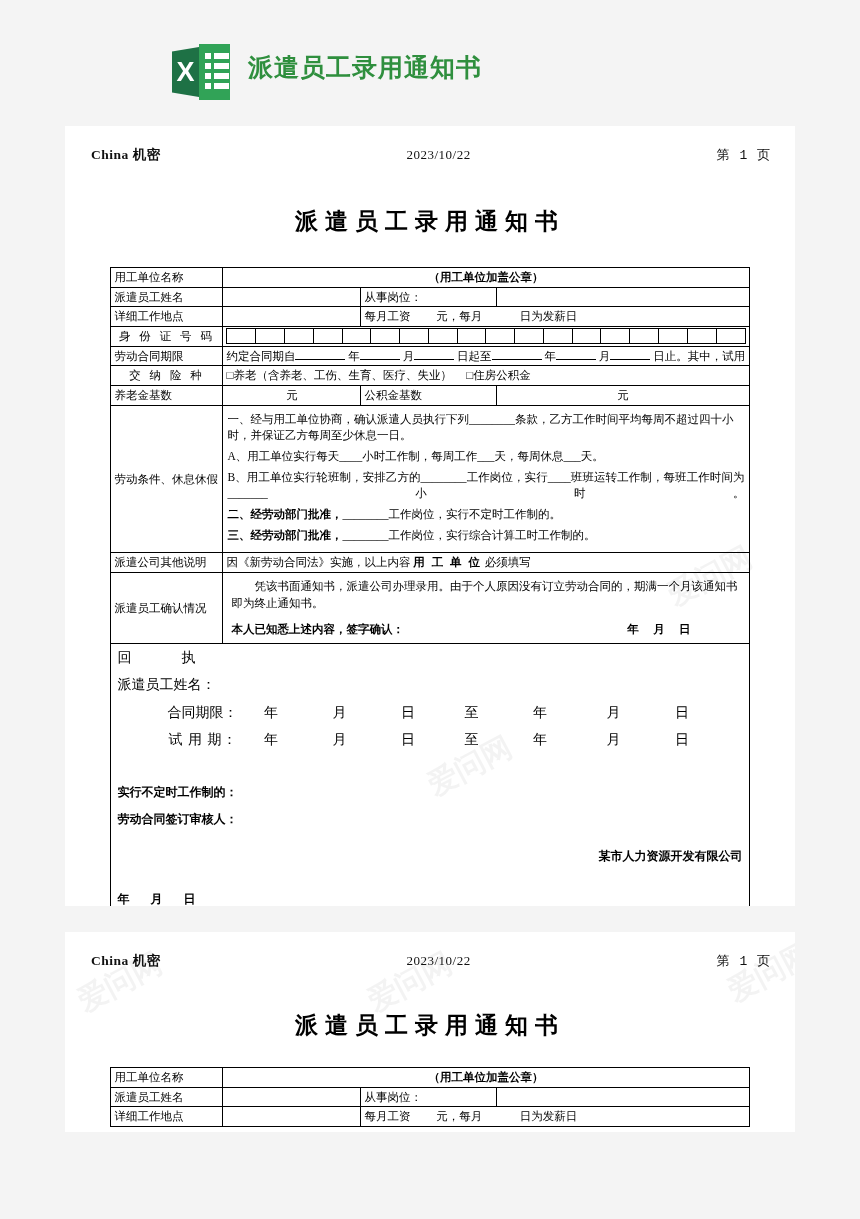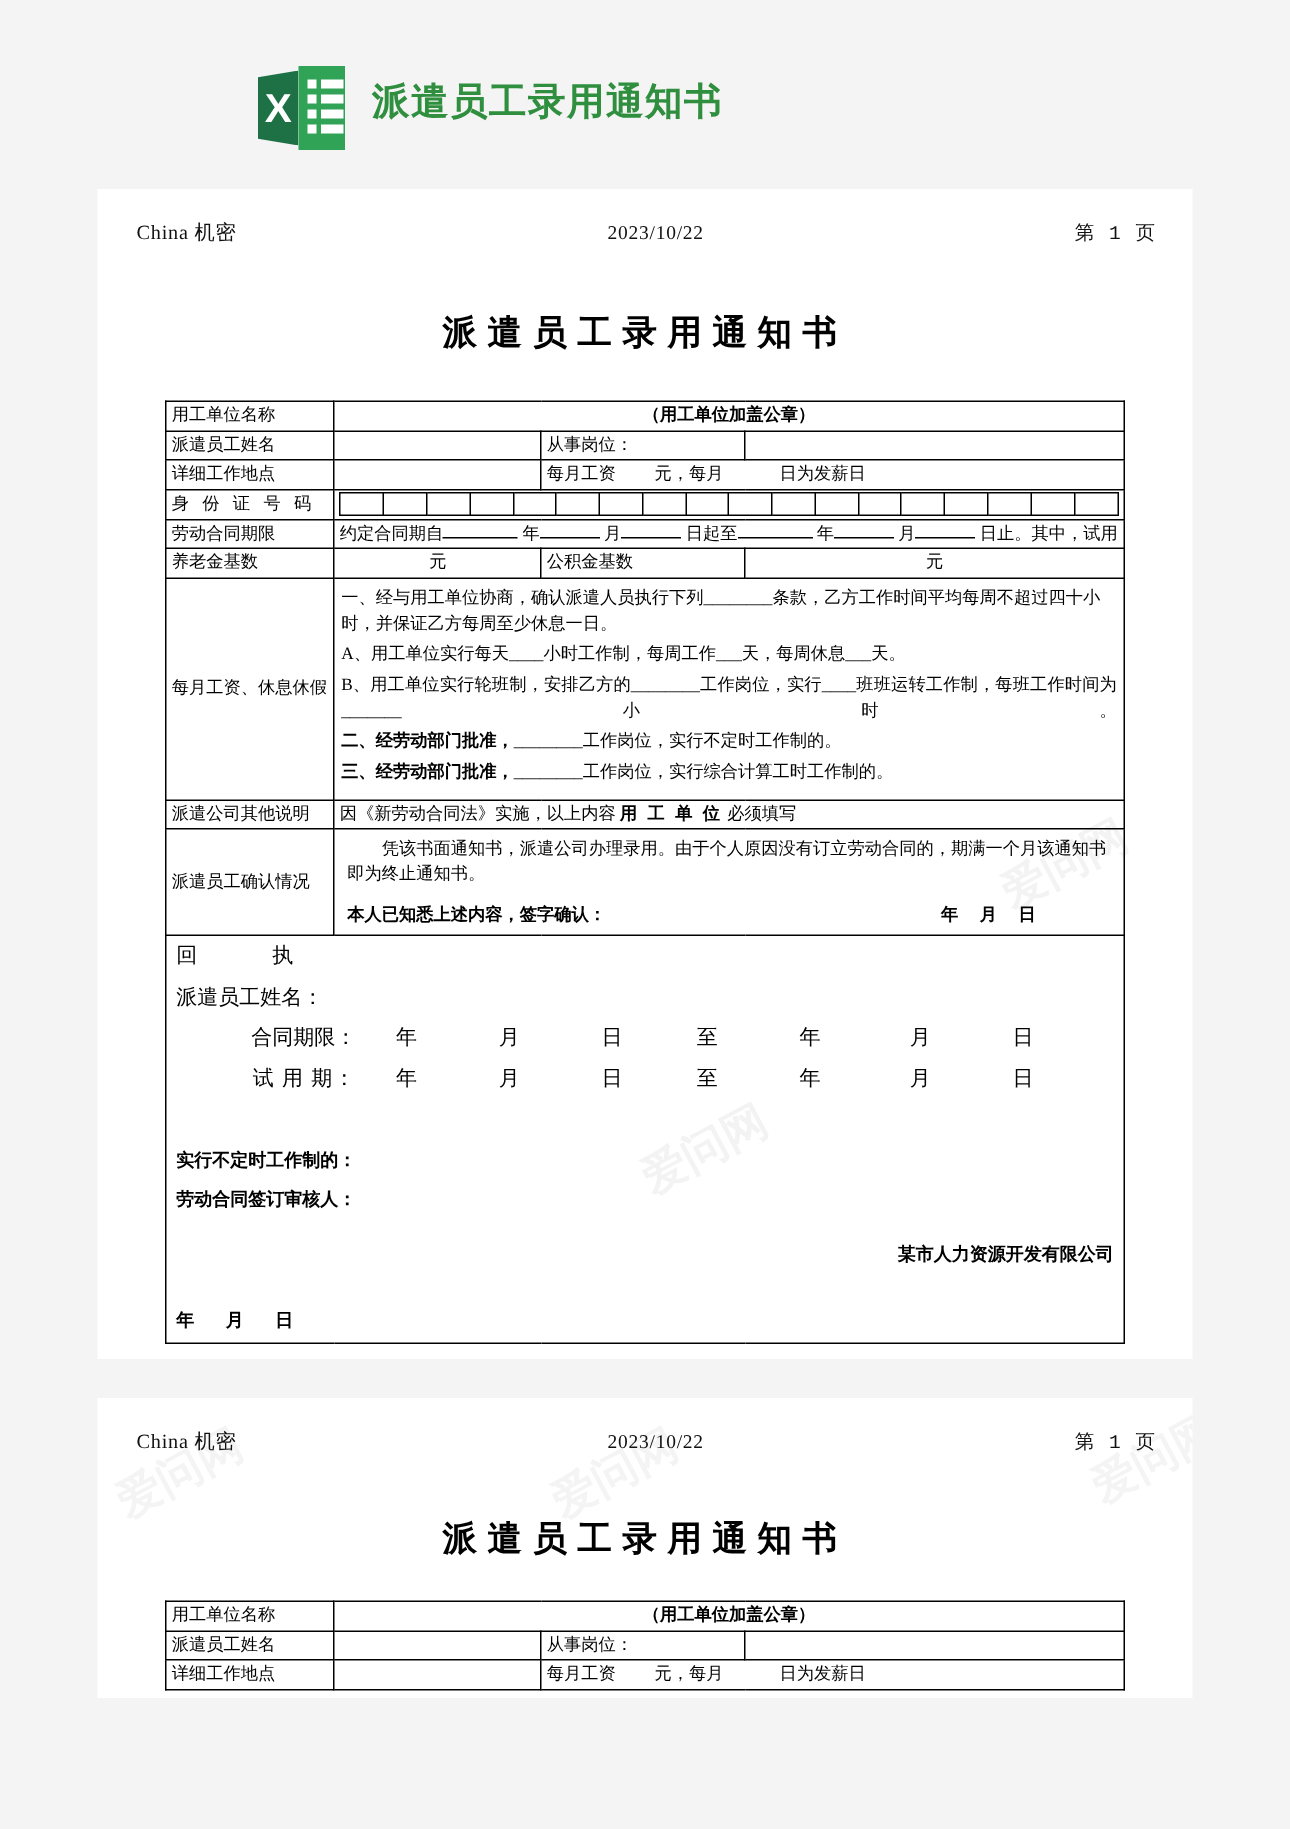--- a/index.html
+++ b/index.html
@@ -55,42 +55,42 @@
     background:#fff; position:relative; overflow:hidden;
   }
   .page-card.p1{ height:780px; }
   .page-card.p2{ height:200px; }
   .page-inner{ padding:20px 18px 0 18px; position:relative; z-index:2;}
 
   .doc-head{
     display:flex; justify-content:space-between; align-items:baseline;
     font-size:13.5px; color:#111; padding:0 6px 0 8px;
   }
-  .doc-head .left{ font-weight:normal; letter-spacing:.5px; }
+  .doc-head .left{ font-weight:bold; letter-spacing:.5px; }
   .doc-head .mid{ font-size:13px; letter-spacing:.5px; }
   .doc-head .right{ font-size:13px; letter-spacing:1px;font-family:Liberation Mono, monospace; }
 
   .doc-title{
     text-align:center; font-size:23px; font-weight:bold;
     letter-spacing:7px; margin:42px 0 30px 0; color:#000;
   }
   .p2 .doc-title{ margin:40px 0 26px 0; }
 
   
   table.form{
     border-collapse:collapse; width:638px; margin:0 auto;
     table-layout:fixed;
     font-size:11.5px; color:#000; line-height:1.45;
   }
   table.form td{
     border:1px solid #000; padding:1px 3px; vertical-align:middle;
     height:17px;
   }
   .lbl{ width:112px; white-space:nowrap; }
-  .spread{ letter-spacing:3px; }
+  .spread{ letter-spacing:3px;text-align:center; }
   .ctr{ text-align:center; }
   .bold{ font-weight:bold; }
   .idcell{ padding:0; height:17px; }
   .u{ border-bottom:1px solid #000; display:inline-block; } .u40{ width:40px; } .u50{ width:50px; }
   .cond-cell{ vertical-align:middle; }
   .cond-body p{ margin:0 0 4px 0; }
   .cond-body p.j{ text-align:justify; text-align-last:justify; }
   .confirm p{ margin:0; }
   .confirm .ind{ text-indent:2em; }
   .receipt{ padding:4px 6px 6px 6px !important; }
@@ -210,27 +210,35 @@
             <span>约定合同期自</span><span class="u u50"></span>
             <span>年</span><span class="u u40"></span>
             <span>月</span><span class="u u40"></span>
             <span>日起至</span><span class="u u50"></span>
             <span>年</span><span class="u u40"></span>
             <span>月</span><span class="u u40"></span>
             <span>日止。其中，试用</span>
           </td>
         </tr>
         <tr>
+          <td class="lbl spread">交 纳 险 种</td>
+          <td colspan="3">
+            <span>□养老（含养老、工伤、生育、医疗、失业）</span>
+            &nbsp;&nbsp;&nbsp;
+            <span>□住房公积金</span>
+          </td>
+        </tr>
+        <tr>
           <td class="lbl">养老金基数</td>
           <td class="ctr">元</td>
           <td>公积金基数</td>
           <td class="ctr">元</td>
         </tr>
         <tr>
-          <td class="lbl cond-cell">每月工资、休息休假</td>
+          <td class="lbl cond-cell">劳动条件、休息休假</td>
           <td colspan="3" class="cond-body" style="padding:5px 4px">
             <p>一、经与用工单位协商，确认派遣人员执行下列________条款，乙方工作时间平均每周不超过四十小时，并保证乙方每周至少休息一日。</p>
             <p>A、用工单位实行每天____小时工作制，每周工作___天，每周休息___天。</p>
             <p class="j">B、用工单位实行轮班制，安排乙方的________工作岗位，实行____班班运转工作制，每班工作时间为_______小时。</p>
             <p><b>二、经劳动部门批准，</b><span>________工作岗位，实行不定时工作制的。</span></p>
             <p><b>三、经劳动部门批准，</b><span>________工作岗位，实行综合计算工时工作制的。</span></p>
           </td>
         </tr>
         <tr>
           <td class="lbl">派遣公司其他说明</td>

